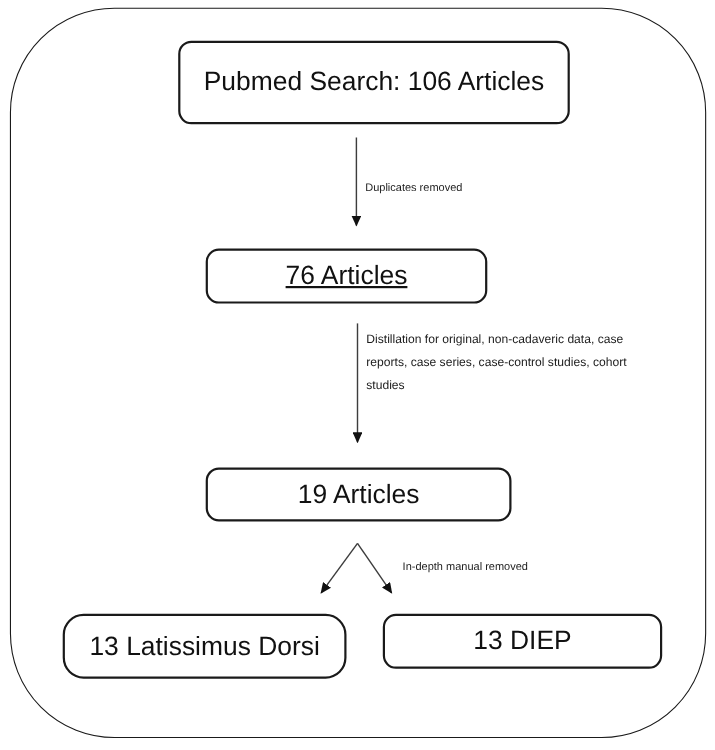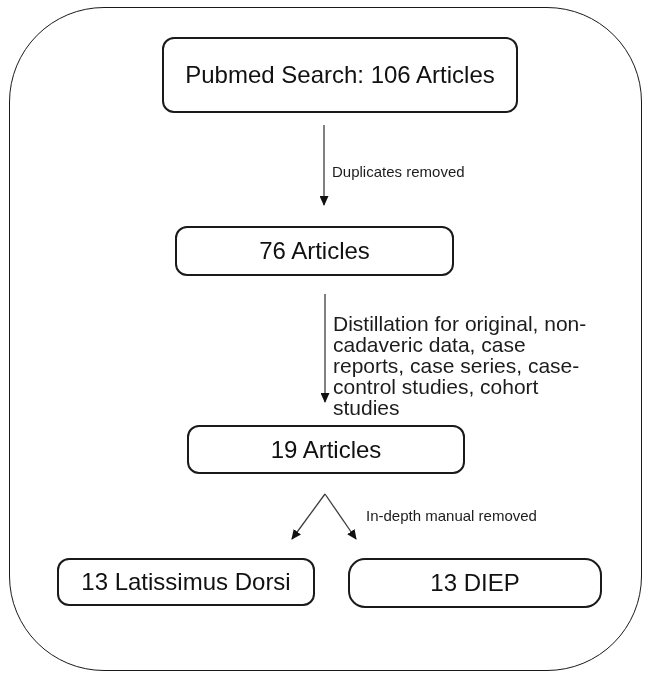--- a/index.html
+++ b/index.html
@@ -34,33 +34,33 @@
     box-sizing: border-box;
     background: #ffffff;
     display: flex;
     align-items: center;
     justify-content: center;
     font-size: 24px;
     letter-spacing: 0;
     white-space: nowrap;
   }
   .node-pubmed     { left: 162px; top: 37px;  width: 356px; height: 76px; }
-  .node-76         { left: 175px; top: 226px; width: 279px; height: 50px; }
+  .node-76         { left: 187px; top: 226px; width: 256px; height: 50px; text-decoration: underline; }
   .node-26         { left: 187px; top: 425px; width: 278px; height: 49px; }
-  .node-latissimus { left: 57px;  top: 558px; width: 258px; height: 48px; }
-  .node-diep       { left: 348px; top: 558px; width: 254px; height: 50px; border-radius: 17px; }
+  .node-latissimus { left: 57px;  top: 558px; width: 258px; height: 59px; border-radius: 19px; }
+  .node-diep       { left: 348px; top: 558px; width: 254px; height: 50px; }
 
   .edge-label {
     position: absolute;
-    font-size: 15px;
+    font-size: 10px;
     line-height: 21px;
     color: #1c1c1c;
   }
   .label-duplicates   { left: 332px; top: 161px; white-space: nowrap; }
-  .label-distillation { left: 333px; top: 313px; width: 258px; font-size: 21px; }
+  .label-distillation { left: 333px; top: 299px; width: 258px; font-size: 11px; }
   .label-review       { left: 366px; top: 505px; white-space: nowrap; }
 
   .arrow-layer {
     position: absolute;
     left: 0;
     top: 0;
     width: 650px;
     height: 682px;
     pointer-events: none;
   }

